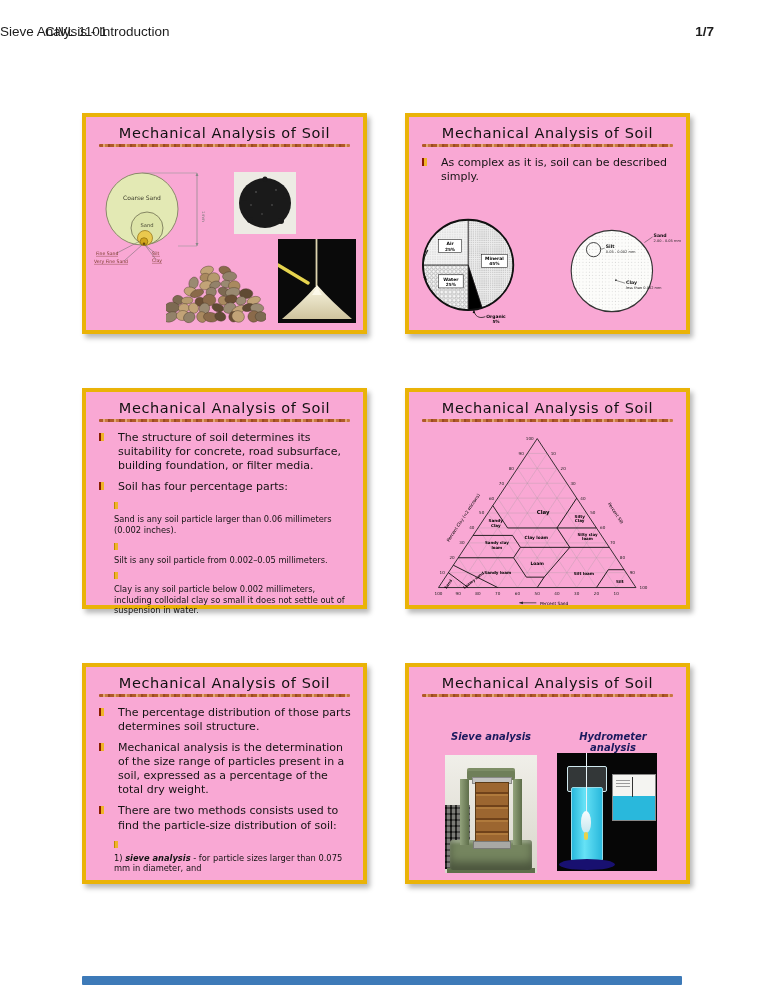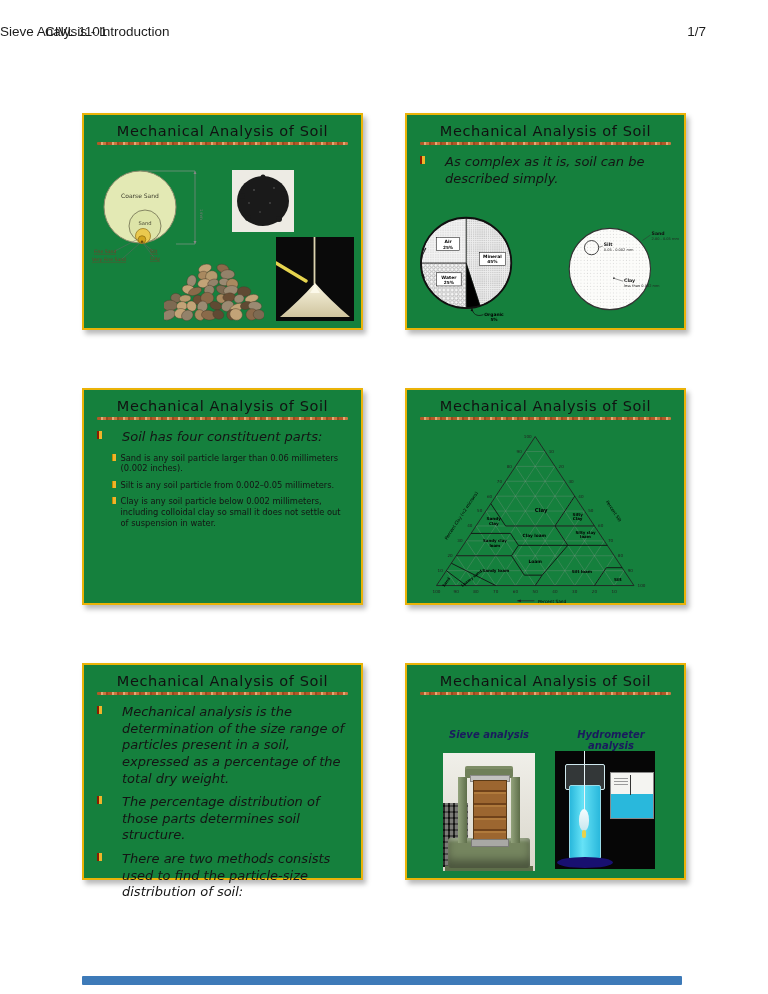--- a/index.html
+++ b/index.html
@@ -2,34 +2,34 @@
 <html><head>
 <meta charset="utf-8">
 <style>
   html,body{margin:0;padding:0;background:#fff;}
   .page{position:relative;width:768px;height:994px;background:#ffffff;overflow:hidden;
         font-family:"Liberation Sans",sans-serif;color:#1a1a1a;}
   
   .hdr{position:absolute;top:24px;left:0;width:768px;height:20px;font-size:13.5px;color:#1c1c1c;}
   .hdr-left{position:absolute;left:45px;top:0;}
   .hdr-center{position:absolute;left:0;width:768px;text-align:left;top:0;}
-  .hdr-right{position:absolute;right:62px;top:0;}
-  
-  .slide{position:absolute;width:277px;height:213px;background:#15803d;border:2px solid #eab308;
+  .hdr-right{position:absolute;right:54px;top:0;font-weight:bold;}
+  
+  .slide{position:absolute;width:277px;height:213px;background:#f9a8d4;border:4px solid #eab308;
          box-shadow:3px 4px 5px rgba(0,0,0,0.28);font-family:"DejaVu Sans",sans-serif;}
   .s1{left:82px;top:113px;} .s2{left:405px;top:113px;}
   .s3{left:82px;top:388px;} .s4{left:405px;top:388px;}
   .s5{left:82px;top:663px;} .s6{left:405px;top:663px;}
   .slide-title{margin-top:8px;text-align:center;font-size:14.5px;letter-spacing:0.6px;color:#111;}
   .title-underline{height:3px;margin:3px 13px 0 13px;border-radius:1px;
      background:repeating-linear-gradient(90deg,#b05a28 0 4px,#e2a874 4px 6px,#c87840 6px 9px,#9a4a20 9px 11px);}
   
   .bullets{margin:9px 10px 0 13px;}
-  .b1{display:flex;gap:20px;font-size:13px;line-height:1.28;margin-bottom:7px;color:#141414;font-style:italic;}
-  .b2{display:flex;gap:5px;font-size:8.3px;line-height:1.28;margin:0 2px 6px 15px;color:#141414;}
+  .b1{display:flex;gap:14px;font-size:11px;line-height:1.28;margin-bottom:7px;color:#141414;}
+  .b2{display:flex;gap:5px;font-size:8.3px;line-height:1.28;margin:0 2px 6px 15px;color:#141414;flex-direction:column;}
   .bullet-icon{flex:0 0 auto;width:3px;height:8px;background:#f0b429;border-left:2.5px solid #8b1c00;margin-top:1.5px;}
   .bullet-icon2{flex:0 0 auto;width:2.5px;height:7px;background:#f0b429;border-left:1.5px solid #c08a00;margin-top:1px;}
   .bi{font-weight:bold;font-style:italic;}
   
   svg text{font-family:"DejaVu Sans",sans-serif;}
   
   .circles-svg{position:absolute;left:8px;top:50px;width:120px;height:105px;}
   .blackpile-svg{position:absolute;left:148px;top:55px;width:62px;height:62px;}
   .pebbles-svg{position:absolute;left:80px;top:145px;width:100px;height:62px;}
   .sandpour-svg{position:absolute;left:192px;top:122px;width:78px;height:84px;}
@@ -267,21 +267,25 @@
       <text x="66" y="66" font-size="3.5" fill="#222">less than 0.002 mm</text>
     </svg>
   </section>
 
   <section class="slide s3">
     <div class="slide-title">Mechanical Analysis of Soil</div>
     <div class="title-underline"></div>
     <div class="bullets">
       <div class="b1">
         <span class="bullet-icon"></span>
-        <span>Soil has four constituent parts:</span>
+        <span>The structure of soil determines its suitability for concrete, road subsurface, building foundation, or filter media.</span>
+      </div>
+      <div class="b1">
+        <span class="bullet-icon"></span>
+        <span>Soil has four percentage parts:</span>
       </div>
       <div class="b2">
         <span class="bullet-icon2"></span>
         <span>Sand is any soil particle larger than 0.06 millimeters (0.002 inches).</span>
       </div>
       <div class="b2">
         <span class="bullet-icon2"></span>
         <span>Silt is any soil particle from 0.002–0.05 millimeters.</span>
       </div>
       <div class="b2">
@@ -393,29 +397,33 @@
       </g>
     </svg>
   </section>
 
   <section class="slide s5">
     <div class="slide-title">Mechanical Analysis of Soil</div>
     <div class="title-underline"></div>
     <div class="bullets">
       <div class="b1">
         <span class="bullet-icon"></span>
+        <span>The percentage distribution of those parts determines soil structure.</span>
+      </div>
+      <div class="b1">
+        <span class="bullet-icon"></span>
         <span>Mechanical analysis is the determination of the size range of particles present in a soil, expressed as a percentage of the total dry weight.</span>
       </div>
       <div class="b1">
         <span class="bullet-icon"></span>
-        <span>The percentage distribution of those parts determines soil structure.</span>
-      </div>
-      <div class="b1">
-        <span class="bullet-icon"></span>
         <span>There are two methods consists used to find the particle-size distribution of soil:</span>
+      </div>
+      <div class="b2">
+        <span class="bullet-icon2"></span>
+        <span><span>1) </span><span class="bi">sieve analysis</span><span> - for particle sizes larger than 0.075 mm in diameter, and</span></span>
       </div>
     </div>
   </section>
 
   <section class="slide s6">
     <div class="slide-title">Mechanical Analysis of Soil</div>
     <div class="title-underline"></div>
     <div class="caption cap-sieve">Sieve analysis</div>
     <div class="caption cap-hydro">Hydrometer analysis</div>
 

